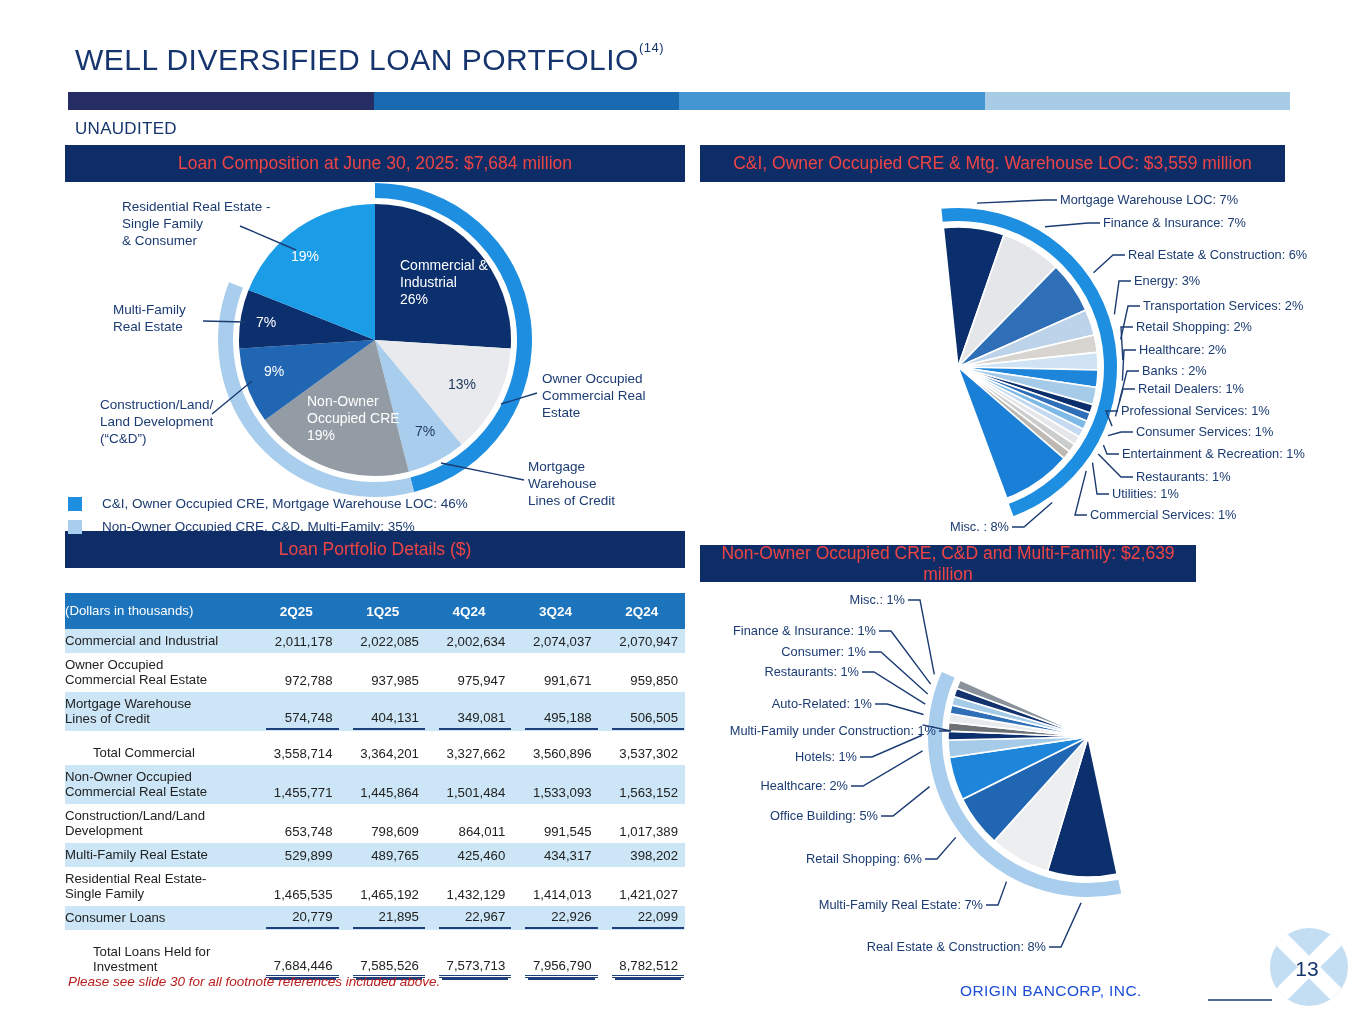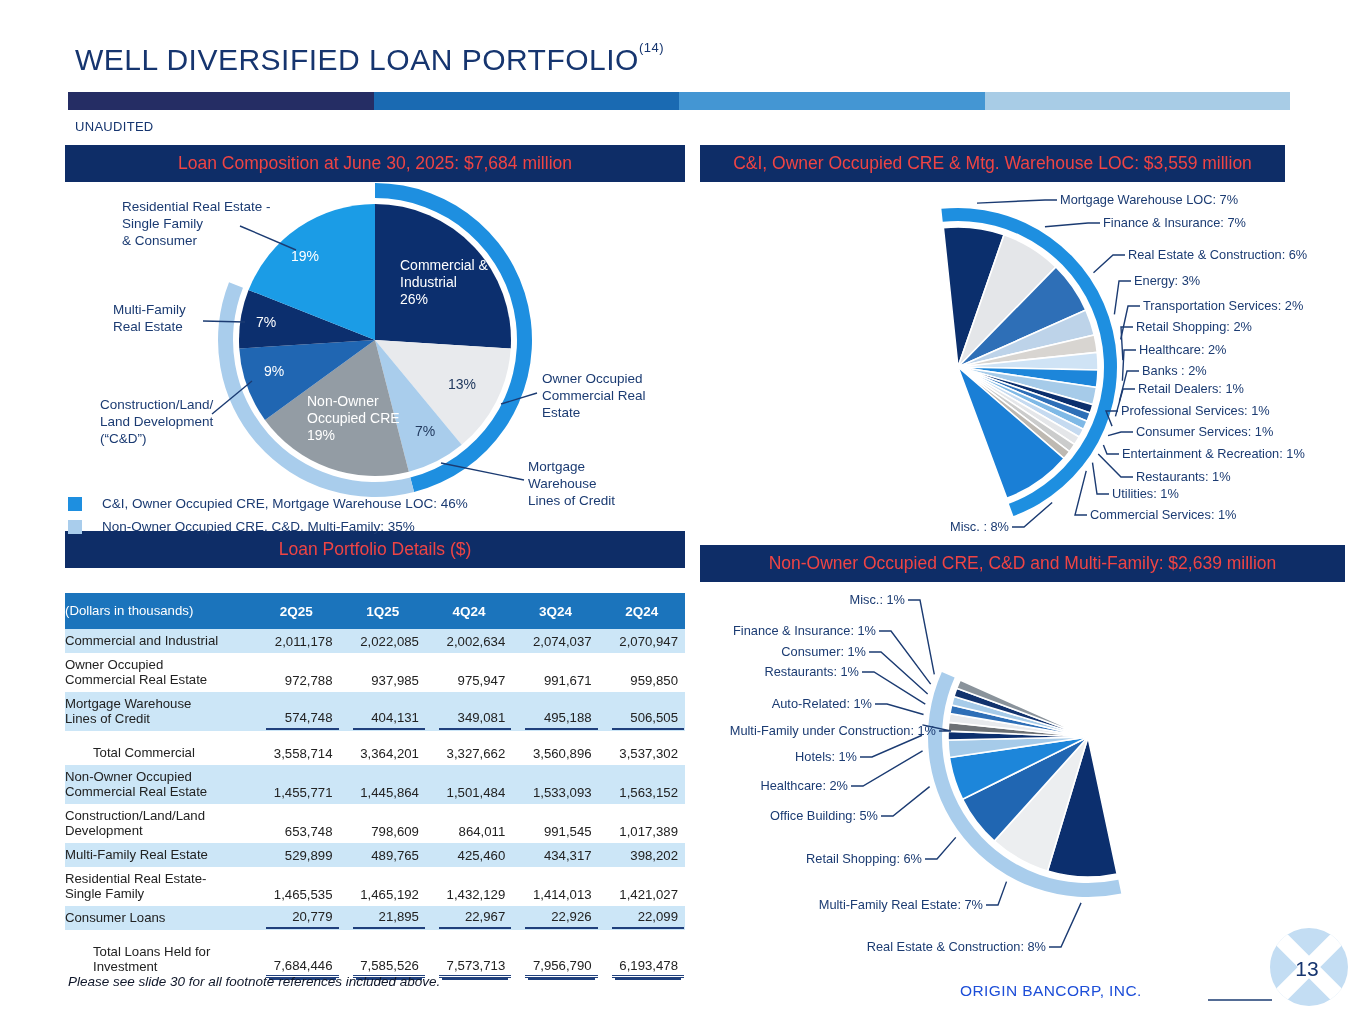--- a/index.html
+++ b/index.html
@@ -3,26 +3,26 @@
 <meta charset="utf-8">
 <style>
   html,body{margin:0;padding:0;background:#fff;}
   #slide{position:relative;width:1365px;height:1024px;background:#ffffff;overflow:hidden;
          font-family:"Liberation Sans", sans-serif;}
   .abs{position:absolute;}
   #page-title{left:75px;top:40px;font-size:30px;color:#16356f;letter-spacing:0.5px;white-space:nowrap;}
   #page-title sup{font-size:13px;vertical-align:18px;}
   #accent-bar{left:68px;top:92px;width:1222px;height:18px;display:flex;}
   #accent-bar div{flex:1;height:100%;}
-  #unaudited{left:75px;top:119px;font-size:13px;color:#16356f;letter-spacing:0.3px;}
+  #unaudited{left:75px;top:119px;font-size:17px;color:#16356f;letter-spacing:0.3px;}
   .banner{background:#0e2d67;color:#ef4444;font-size:17.5px;display:flex;align-items:center;justify-content:center;text-align:center;}
   #banner-tl{left:65px;top:145px;width:620px;height:37px;}
   #banner-tr{left:700px;top:145px;width:585px;height:37px;}
   #banner-bl{left:65px;top:531px;width:620px;height:37px;}
-  #banner-br{left:700px;top:545px;width:645px;height:37px;}
+  #banner-br{left:700px;top:545px;width:496px;height:37px;}
   #charts-svg{position:absolute;left:0;top:0;}
   .cl{font-size:12.8px;fill:#1b3b72;}
   .inlab{font-size:14px;}
   .callout{font-size:13.5px;fill:#1b3b72;}
   .leader{fill:none;stroke:#1b3b72;stroke-width:1.4;}
   
   .legend-row{display:flex;align-items:center;font-size:13.5px;color:#1b3b72;}
   .legend-row .sw{width:14px;height:14px;margin-right:20px;flex:none;}
   #legend-1{left:68px;top:496px;}
   #legend-2{left:68px;top:519px;}
@@ -34,21 +34,21 @@
   #loan-table tr.head td.lbl{font-weight:normal;}
   #loan-table tr.shaded td{background:#cce6f7;}
   #loan-table td.lbl{width:180px;padding:4px 2px 5px 0;}
   #loan-table td.lbl.ind{padding-left:28px;}
   #loan-table td.n{width:88px;text-align:right;}
   #loan-table td.n .num{padding:2px 6px 3px 0;margin-left:12px;}
   #loan-table td.n .num.u{border-bottom:2px solid #20407c;}
   #loan-table td.n .num.uu{border-bottom:3px double #20407c;padding-bottom:2px;
      box-shadow:0 5px 0 -3px #20407c;}
   #loan-table tr.spacer td{height:8px;background:#fff;}
-  #footnote{left:68px;top:974px;font-size:13.5px;font-style:italic;color:#0f172a;}
+  #footnote{left:68px;top:974px;font-size:13.5px;font-style:italic;color:#b91c1c;}
   #company{left:960px;top:982px;width:240px;text-align:left;font-size:15.5px;color:#1d4ed8;letter-spacing:0.4px;}
 </style>
 </head>
 <body>
 
 <div id="slide">
 
   <svg id="charts-svg" width="1365" height="1024">
       <g>
         <path d="M375,340 L375,204 A136,136 0 0 1 510.73163506624496,348.53951065598665 Z" fill="#0c2f6e"></path>
@@ -391,21 +391,21 @@
           <td class="n">
             <div class="num uu">7,585,526</div>
           </td>
           <td class="n">
             <div class="num uu">7,573,713</div>
           </td>
           <td class="n">
             <div class="num uu">7,956,790</div>
           </td>
           <td class="n">
-            <div class="num uu">6,193,478</div>
+            <div class="num uu">8,782,512</div>
           </td>
         </tr>
       </tbody>
   </table>
 
   <div class="abs" id="footnote">Please see slide 30 for all footnote references included above.</div>
   <div class="abs" id="company">ORIGIN BANCORP, INC.</div>
 </div>
 
 </body></html>

